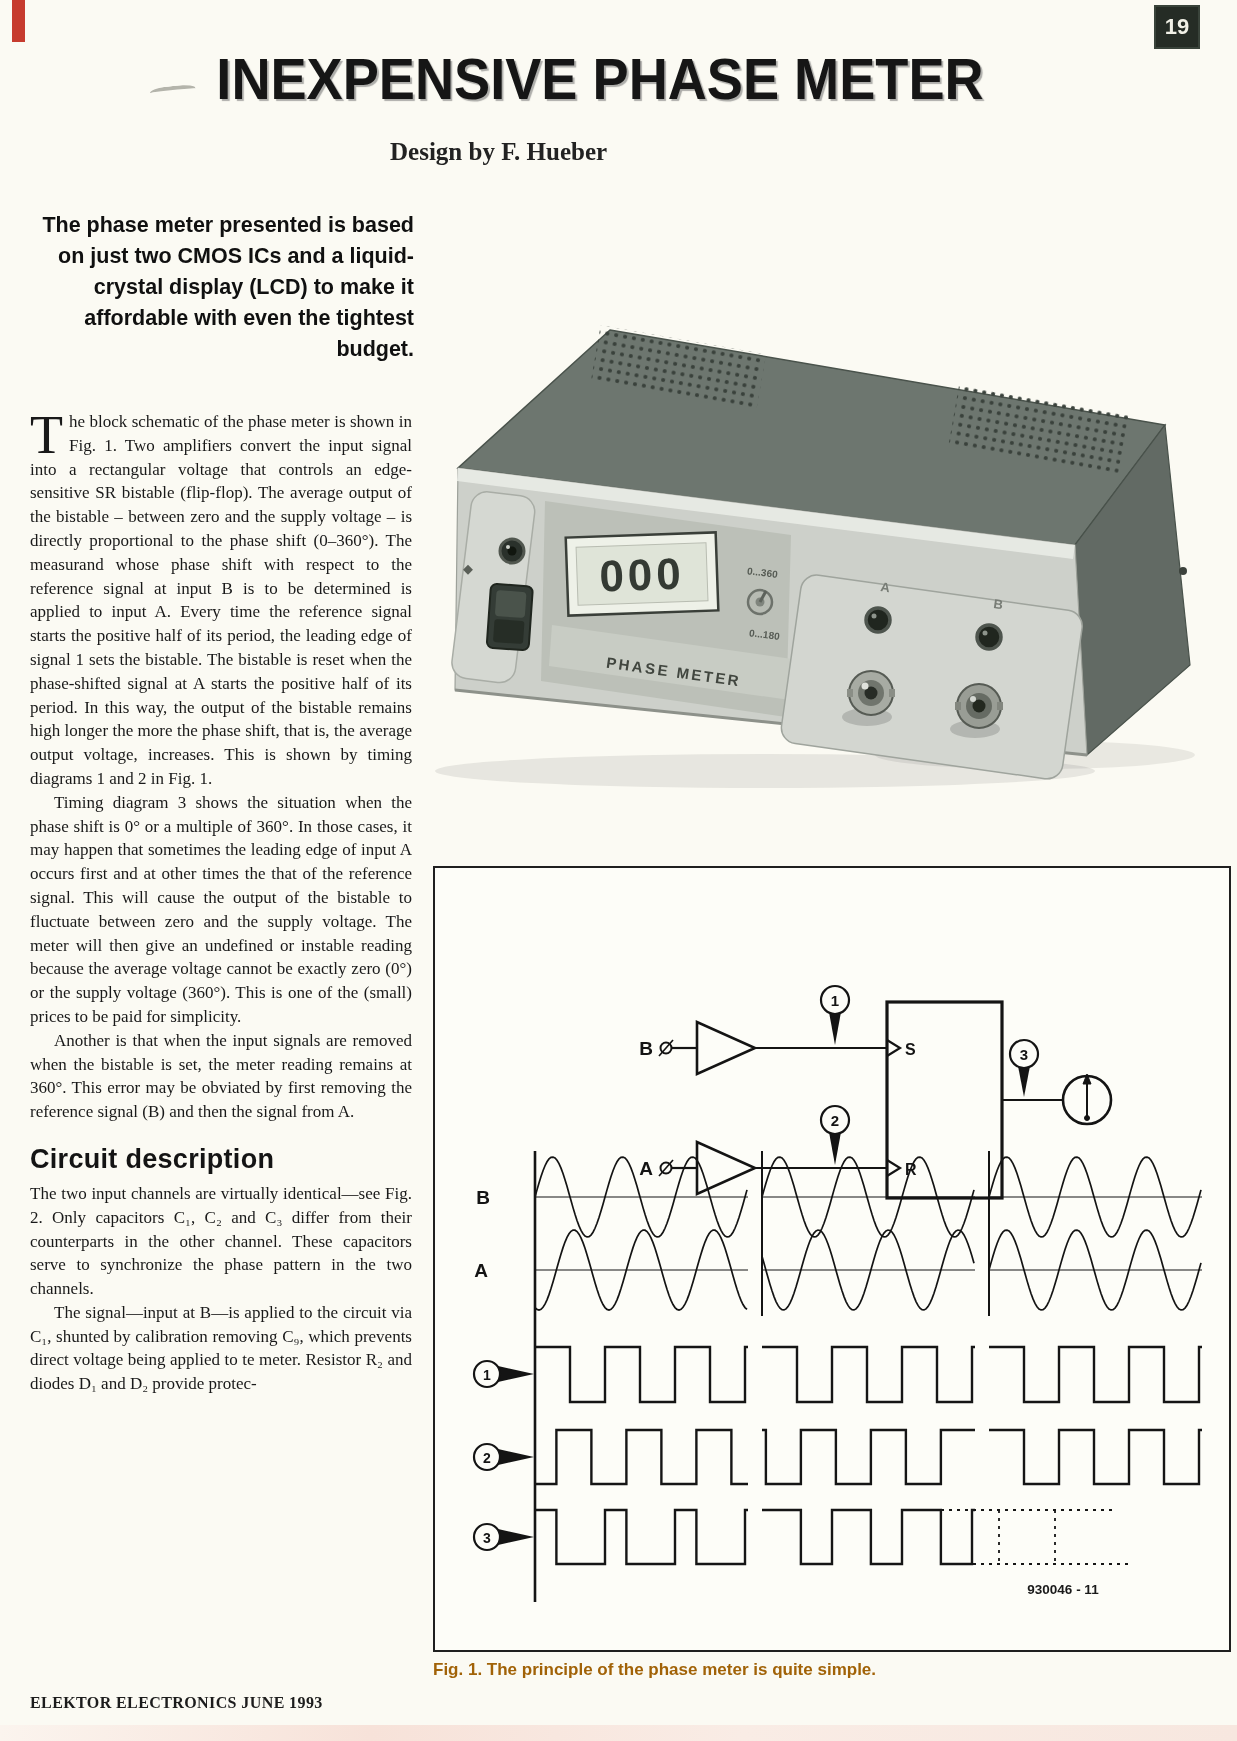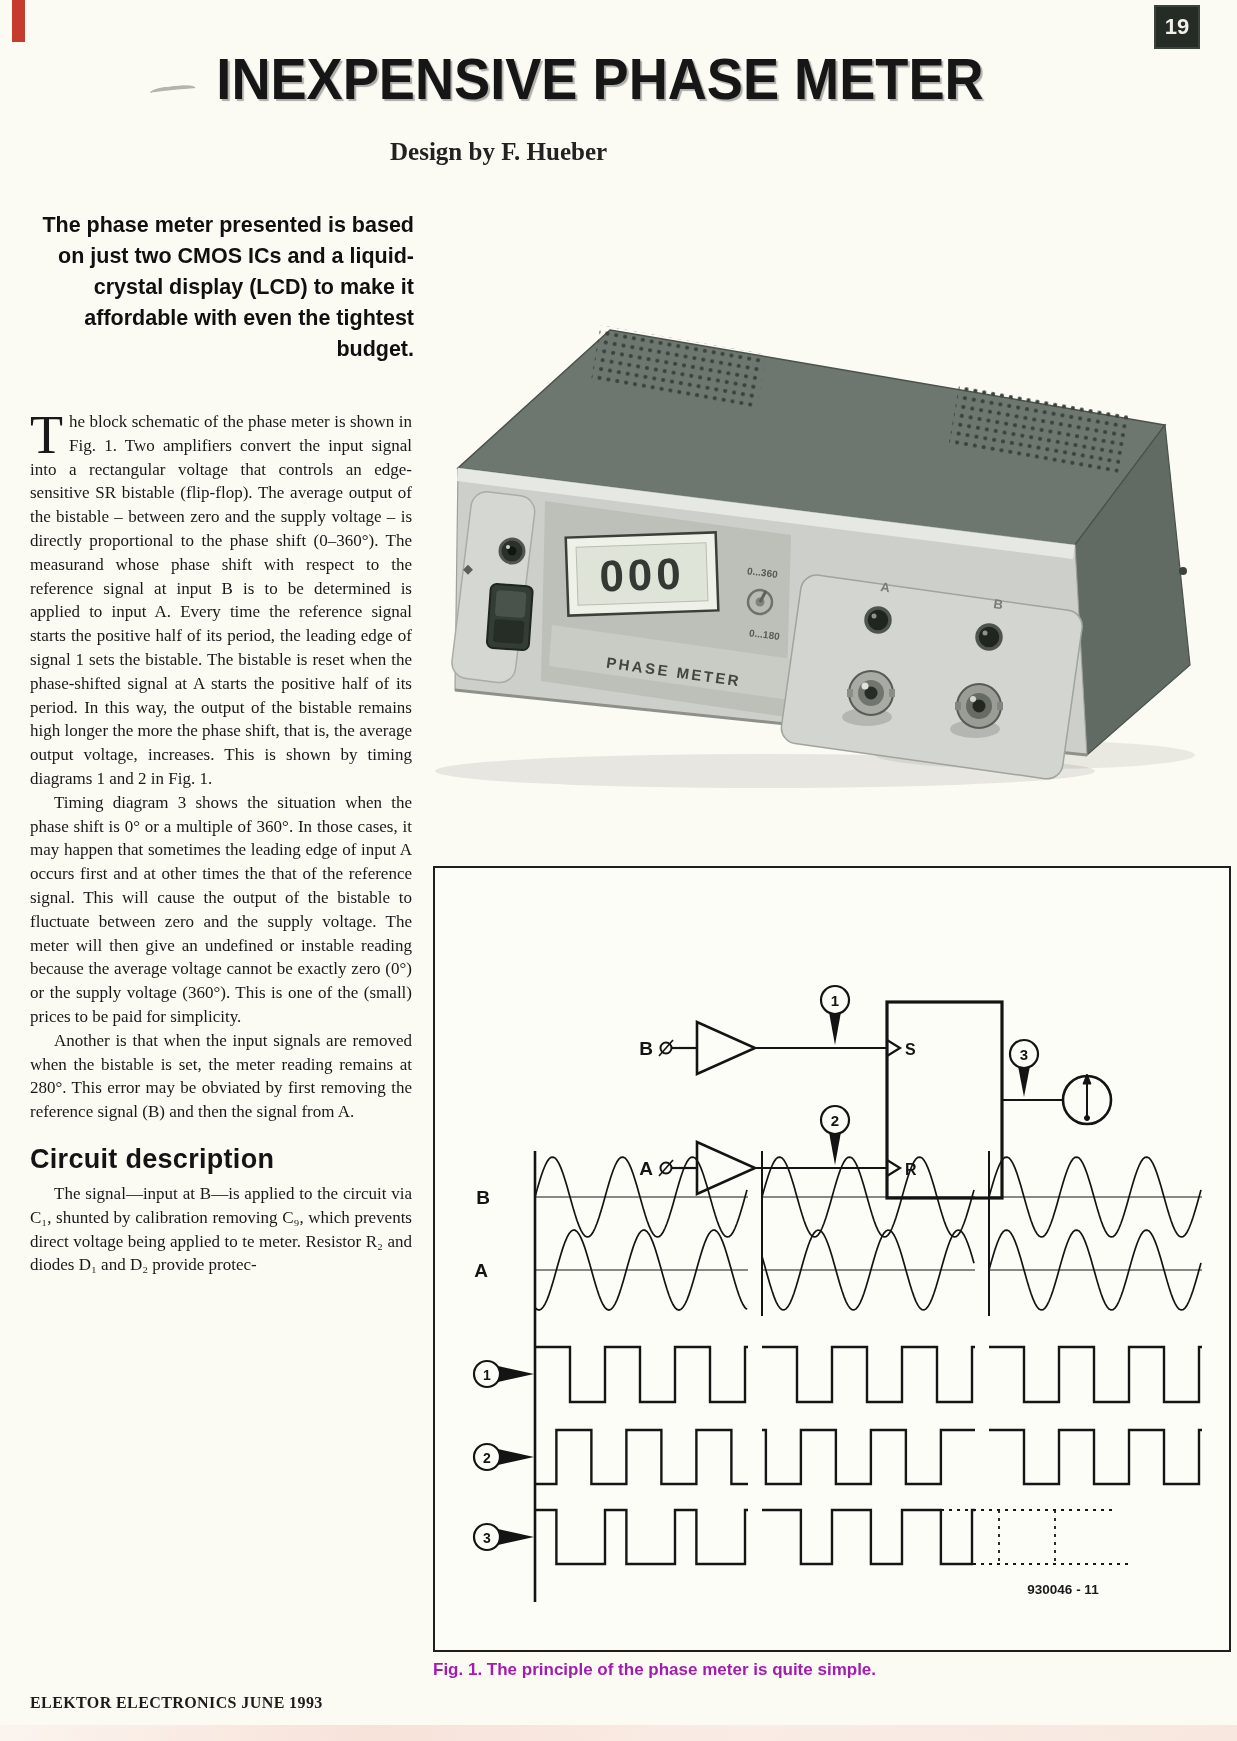--- a/index.html
+++ b/index.html
@@ -23,21 +23,21 @@
             font-size:17px;line-height:23.8px;text-align:justify;color:#191919;}
   .body-col p{margin:0;}
   .body-col p.ind{text-indent:24px;}
   .dc{float:left;font:400 54px/44px "Liberation Serif",serif;padding:3px 6px 0 0;}
   .body-col h2{font:bold 27px "Liberation Sans",sans-serif;letter-spacing:.3px;
                margin:20px 0 7px 0;color:#141414;}
   .photo{position:absolute;left:415px;top:285px;width:820px;height:585px;}
   .figure{position:absolute;left:433px;top:866px;width:794px;height:782px;
           border:2px solid #1f1f1f;background:#fdfdf8;}
   .caption{position:absolute;left:433px;top:1660px;width:800px;
-           font:bold 17px "Liberation Sans",sans-serif;color:#a21caf;}
+           font:bold 17px "Liberation Sans",sans-serif;color:#a16207;}
   .footer{position:absolute;left:30px;top:1694px;font:bold 16px "Liberation Serif",serif;
           letter-spacing:.4px;color:#1c1c1c;text-align:right;}
   .bottom-band{position:absolute;left:0;top:1725px;width:1237px;height:16px;
                background:linear-gradient(90deg,#fbf4ee 0%,#f7e2d9 30%,#f9ece5 60%,#f7e7df 100%);}
   svg text{font-family:"Liberation Sans",sans-serif;}
 </style>
 </head>
 <body>
 
 <div class="page">
@@ -46,22 +46,23 @@
   <div class="page-num">19</div>
   <div class="scribble"></div>
 
   <div class="title">INEXPENSIVE PHASE METER</div>
   <div class="byline">Design by F. Hueber</div>
   <div class="standfirst">The phase meter presented is based on just two CMOS ICs and a liquid-crystal display (LCD) to make it affordable with even the tightest budget.</div>
 
   <div class="body-col">
     <p><span class="dc">T</span><span>he block schematic of the phase meter is shown in Fig. 1. Two amplifiers convert the input signal into a rectangular voltage that controls an edge-sensitive SR bistable (flip-flop). The average output of the bistable – between zero and the supply voltage – is directly proportional to the phase shift (0–360°). The measurand whose phase shift with respect to the reference signal at input B is to be determined is applied to input A. Every time the reference signal starts the positive half of its period, the leading edge of signal 1 sets the bistable. The bistable is reset when the phase-shifted signal at A starts the positive half of its period. In this way, the output of the bistable remains high longer the more the phase shift, that is, the average output voltage, increases. This is shown by timing diagrams 1 and 2 in Fig. 1.</span></p>
     <p class="ind">Timing diagram 3 shows the situation when the phase shift is 0° or a multiple of 360°. In those cases, it may happen that sometimes the leading edge of input A occurs first and at other times the that of the reference signal. This will cause the output of the bistable to fluctuate between zero and the supply voltage. The meter will then give an undefined or instable reading because the average voltage cannot be exactly zero (0°) or the supply voltage (360°). This is one of the (small) prices to be paid for simplicity.</p>
-    <p class="ind">Another is that when the input signals are removed when the bistable is set, the meter reading remains at 280°. This error may be obviated by first removing the reference signal (B) and then the signal from A.</p>
+    <p class="ind">Another is that when the input signals are removed when the bistable is set, the meter reading remains at 360°. This error may be obviated by first removing the reference signal (B) and then the signal from A.</p>
     <h2>Circuit description</h2>
+    <p>The two input channels are virtually identical—see Fig. 2. Only capacitors C₁, C₂ and C₃ differ from their counterparts in the other channel. These capacitors serve to synchronize the phase pattern in the two channels.</p>
     <p class="ind">The signal—input at B—is applied to the circuit via C₁, shunted by calibration removing C₉, which prevents direct voltage being applied to te meter. Resistor R₂ and diodes D₁ and D₂ provide protec-</p>
   </div>
 
   <div class="photo">
     <svg width="820" height="585" viewBox="0 0 820 585">
       <defs>
         <pattern id="vents" width="9" height="9" patternUnits="userSpaceOnUse">
           <circle cx="4" cy="4" r="2.1" fill="#39413b"></circle>
         </pattern>
       </defs>

